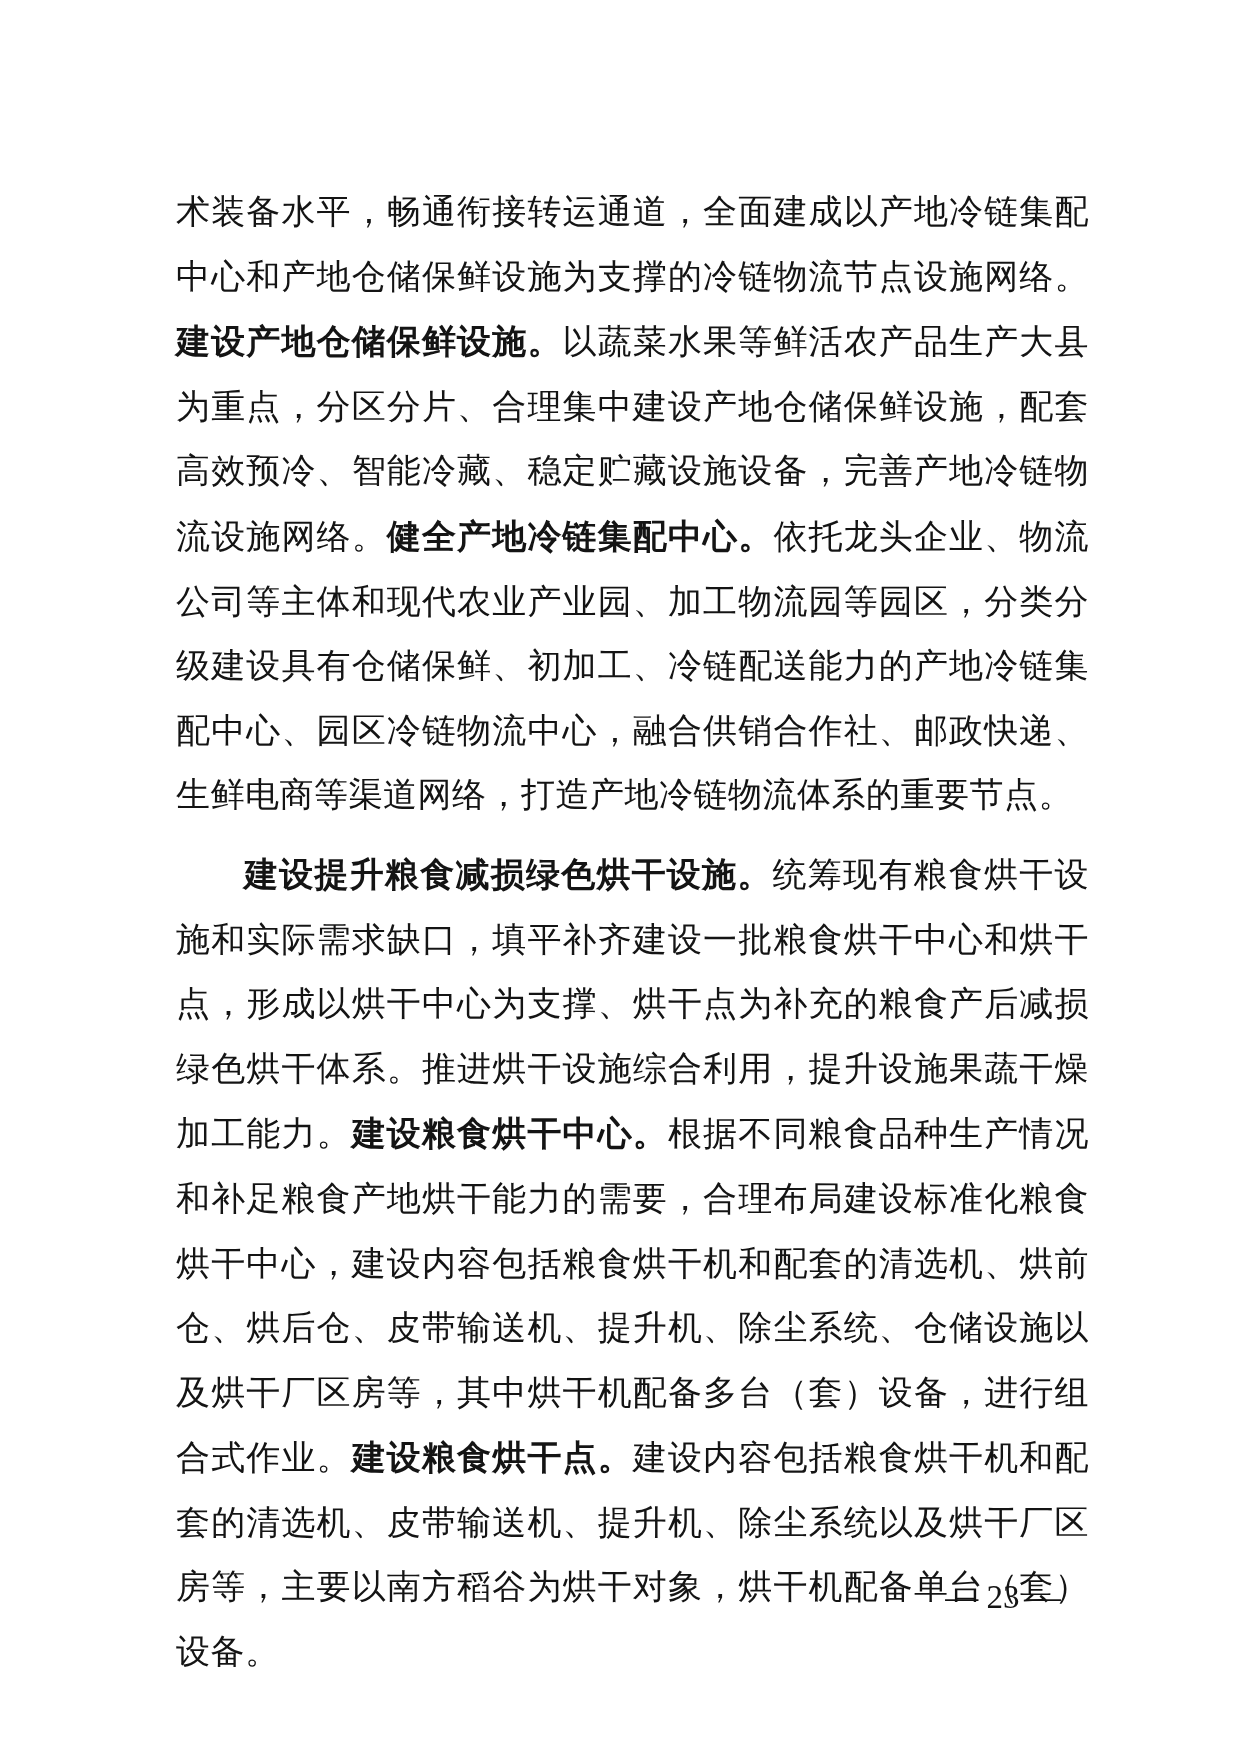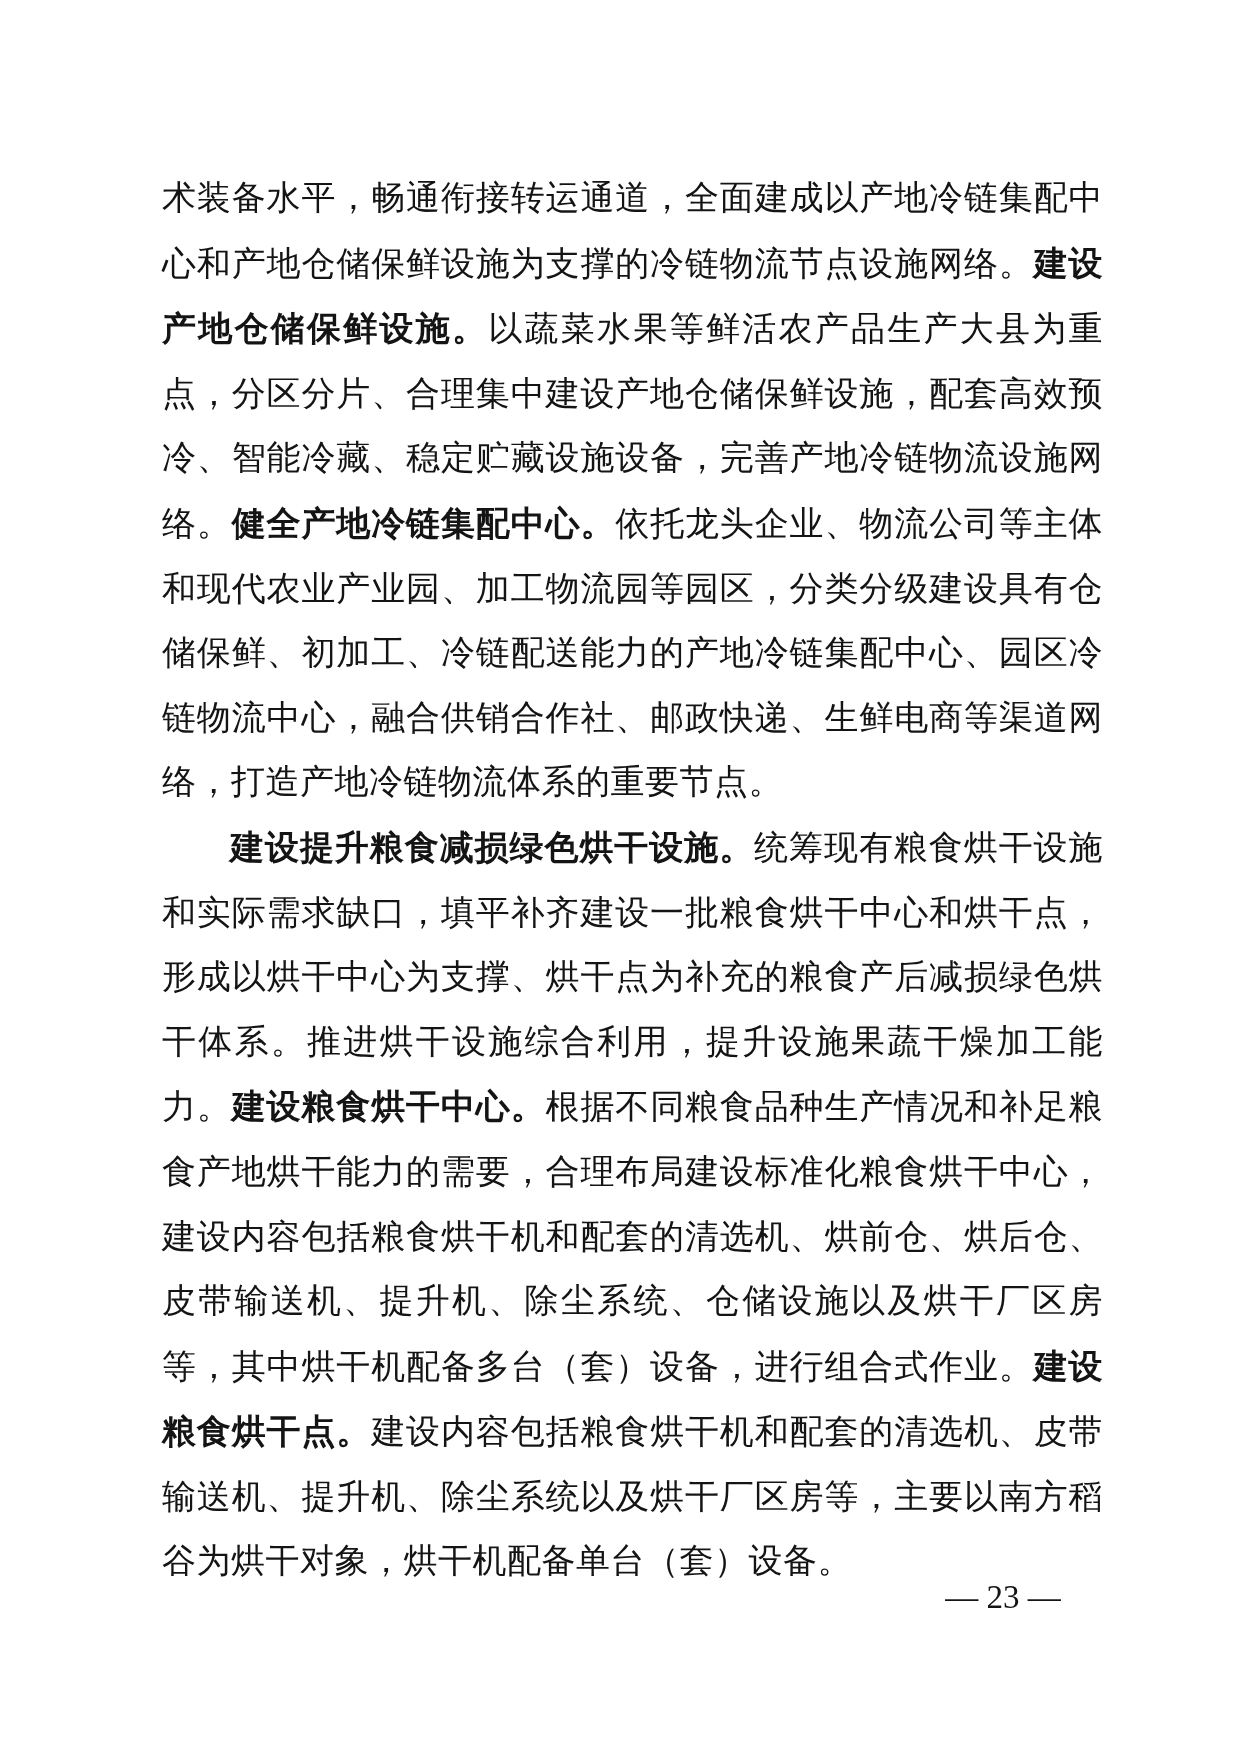--- a/index.html
+++ b/index.html
@@ -21,21 +21,21 @@
     left: 162px;
     top: 166px;
     width: 941px;
     font-size: 34px;
     line-height: 64.6px;
     text-align: justify;
     text-justify: inter-character;
     letter-spacing: 0.5px;
   }
   .para {
-    margin: 0;
+    margin: 14px;
     padding: 0;
   }
   .para.indent {
     text-indent: 2em;
   }
   .song {
     font-family: "Liberation Serif", "DejaVu Serif", serif;
     font-weight: 400;
   }
   .hei {

